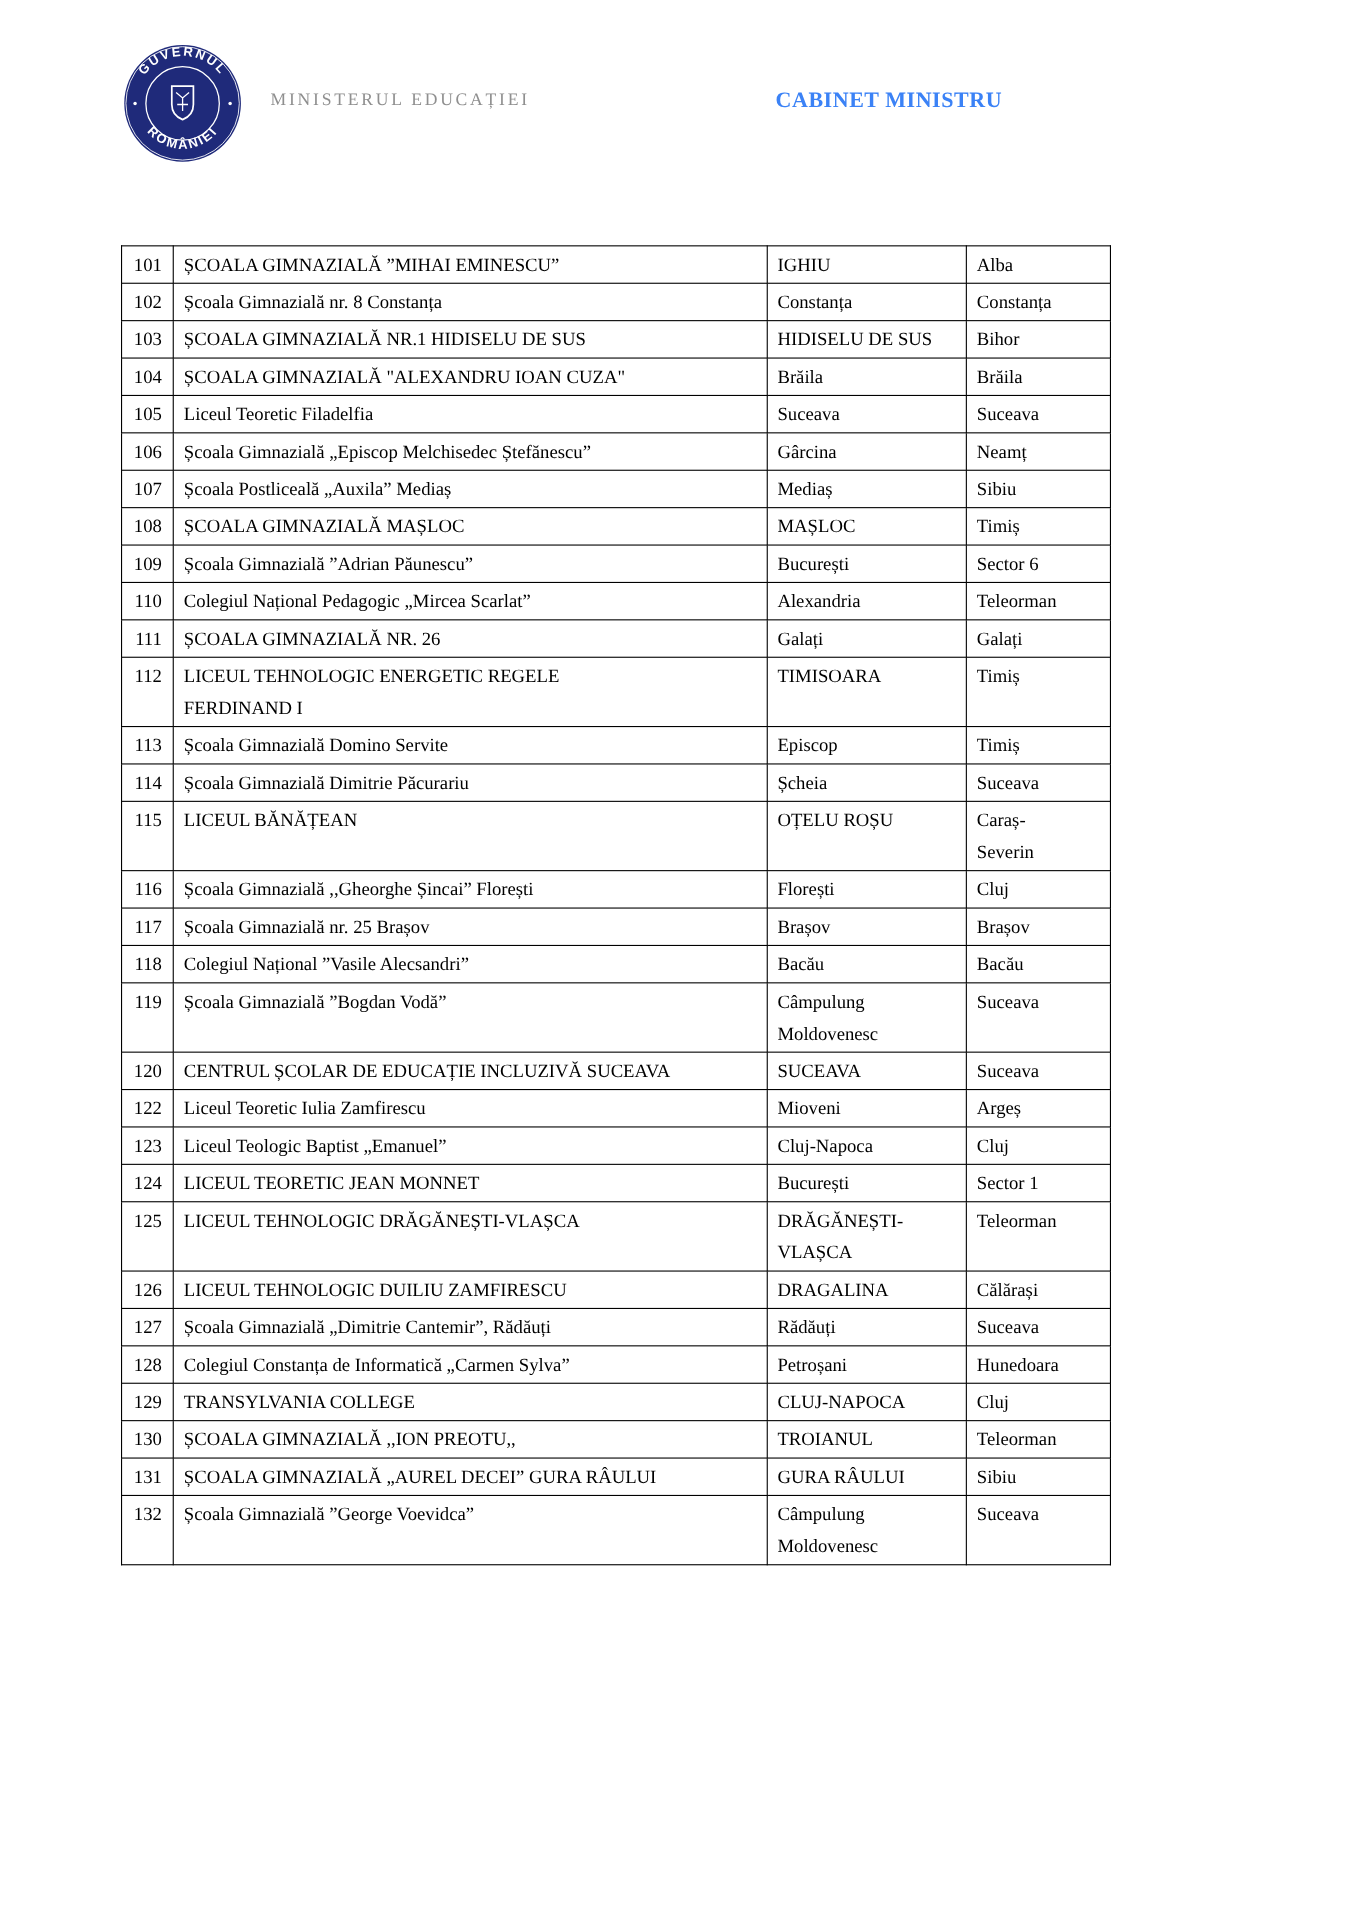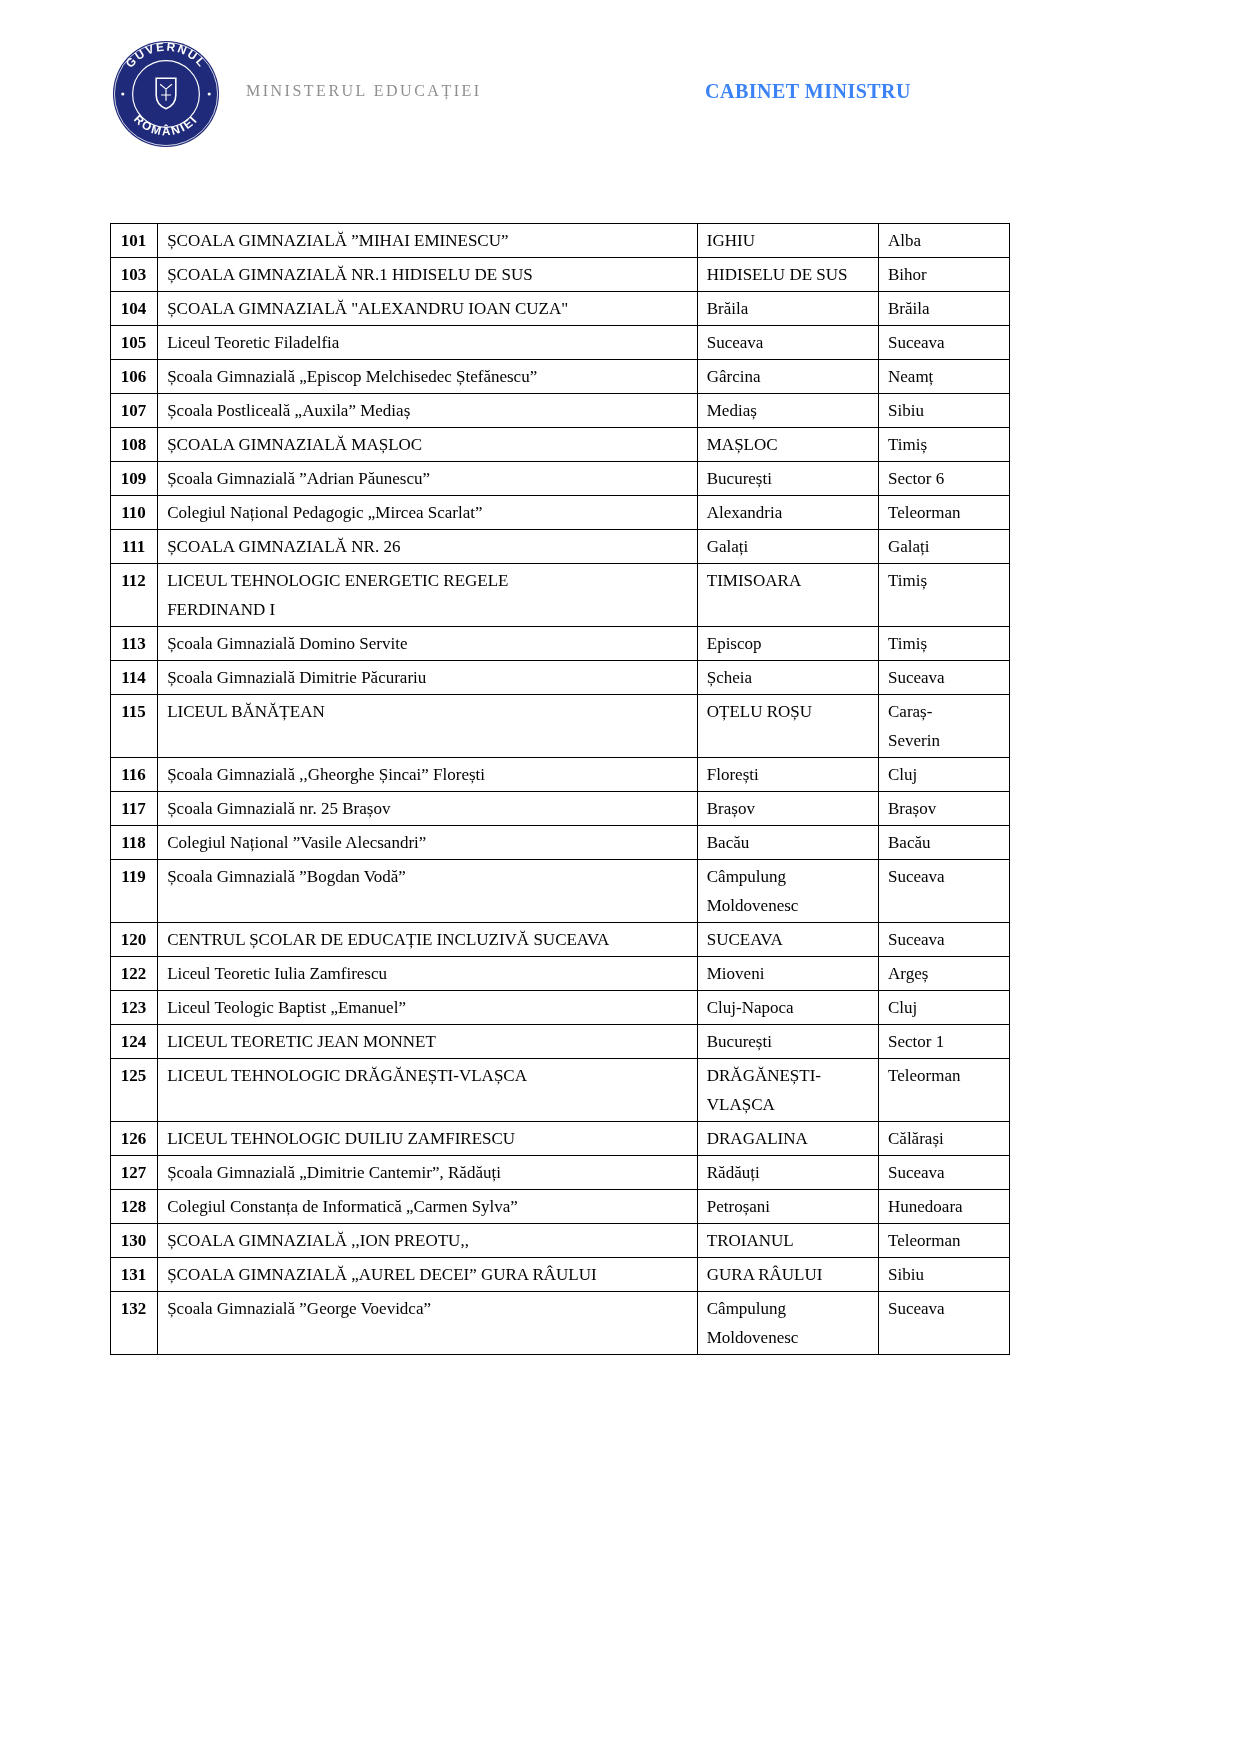--- a/index.html
+++ b/index.html
@@ -36,21 +36,21 @@
   }
   table.schools td {
     border: 1px solid #000000;
     vertical-align: top;
     font-size: 17px;
     line-height: 29px;
     padding: 2px 10px 2px 9px;
     white-space: pre-line;
     overflow: hidden;
   }
-  td.col-nr { width: 45px; text-align: center; padding-left: 2px; padding-right: 2px; font-weight: bold; }
+  td.col-nr { width: 45px; text-align: right; padding-left: 2px; padding-right: 2px; }
   td.col-school { width: 515px; }
   td.col-locality { width: 173px; }
   td.col-county { width: 125px; }
 </style>
 </head>
 <body>
 
 <div class="page">
 
   <div class="header">
@@ -87,20 +87,26 @@
 
   <table class="schools">
     <tbody id="table-body">
         <tr>
           <td class="col-nr">101</td>
           <td class="col-school">ȘCOALA GIMNAZIALĂ ”MIHAI EMINESCU”</td>
           <td class="col-locality">IGHIU</td>
           <td class="col-county">Alba</td>
         </tr>
         <tr>
+          <td class="col-nr">102</td>
+          <td class="col-school">Școala Gimnazială nr. 8 Constanța</td>
+          <td class="col-locality">Constanța</td>
+          <td class="col-county">Constanța</td>
+        </tr>
+        <tr>
           <td class="col-nr">103</td>
           <td class="col-school">ȘCOALA GIMNAZIALĂ NR.1 HIDISELU DE SUS</td>
           <td class="col-locality">HIDISELU DE SUS</td>
           <td class="col-county">Bihor</td>
         </tr>
         <tr>
           <td class="col-nr">104</td>
           <td class="col-school">ȘCOALA GIMNAZIALĂ "ALEXANDRU IOAN CUZA"</td>
           <td class="col-locality">Brăila</td>
           <td class="col-county">Brăila</td>
@@ -241,20 +247,26 @@
           <td class="col-locality">Rădăuți</td>
           <td class="col-county">Suceava</td>
         </tr>
         <tr>
           <td class="col-nr">128</td>
           <td class="col-school">Colegiul Constanța de Informatică „Carmen Sylva”</td>
           <td class="col-locality">Petroșani</td>
           <td class="col-county">Hunedoara</td>
         </tr>
         <tr>
+          <td class="col-nr">129</td>
+          <td class="col-school">TRANSYLVANIA COLLEGE</td>
+          <td class="col-locality">CLUJ-NAPOCA</td>
+          <td class="col-county">Cluj</td>
+        </tr>
+        <tr>
           <td class="col-nr">130</td>
           <td class="col-school">ȘCOALA GIMNAZIALĂ ,,ION PREOTU,,</td>
           <td class="col-locality">TROIANUL</td>
           <td class="col-county">Teleorman</td>
         </tr>
         <tr>
           <td class="col-nr">131</td>
           <td class="col-school">ȘCOALA GIMNAZIALĂ „AUREL DECEI” GURA RÂULUI</td>
           <td class="col-locality">GURA RÂULUI</td>
           <td class="col-county">Sibiu</td>

